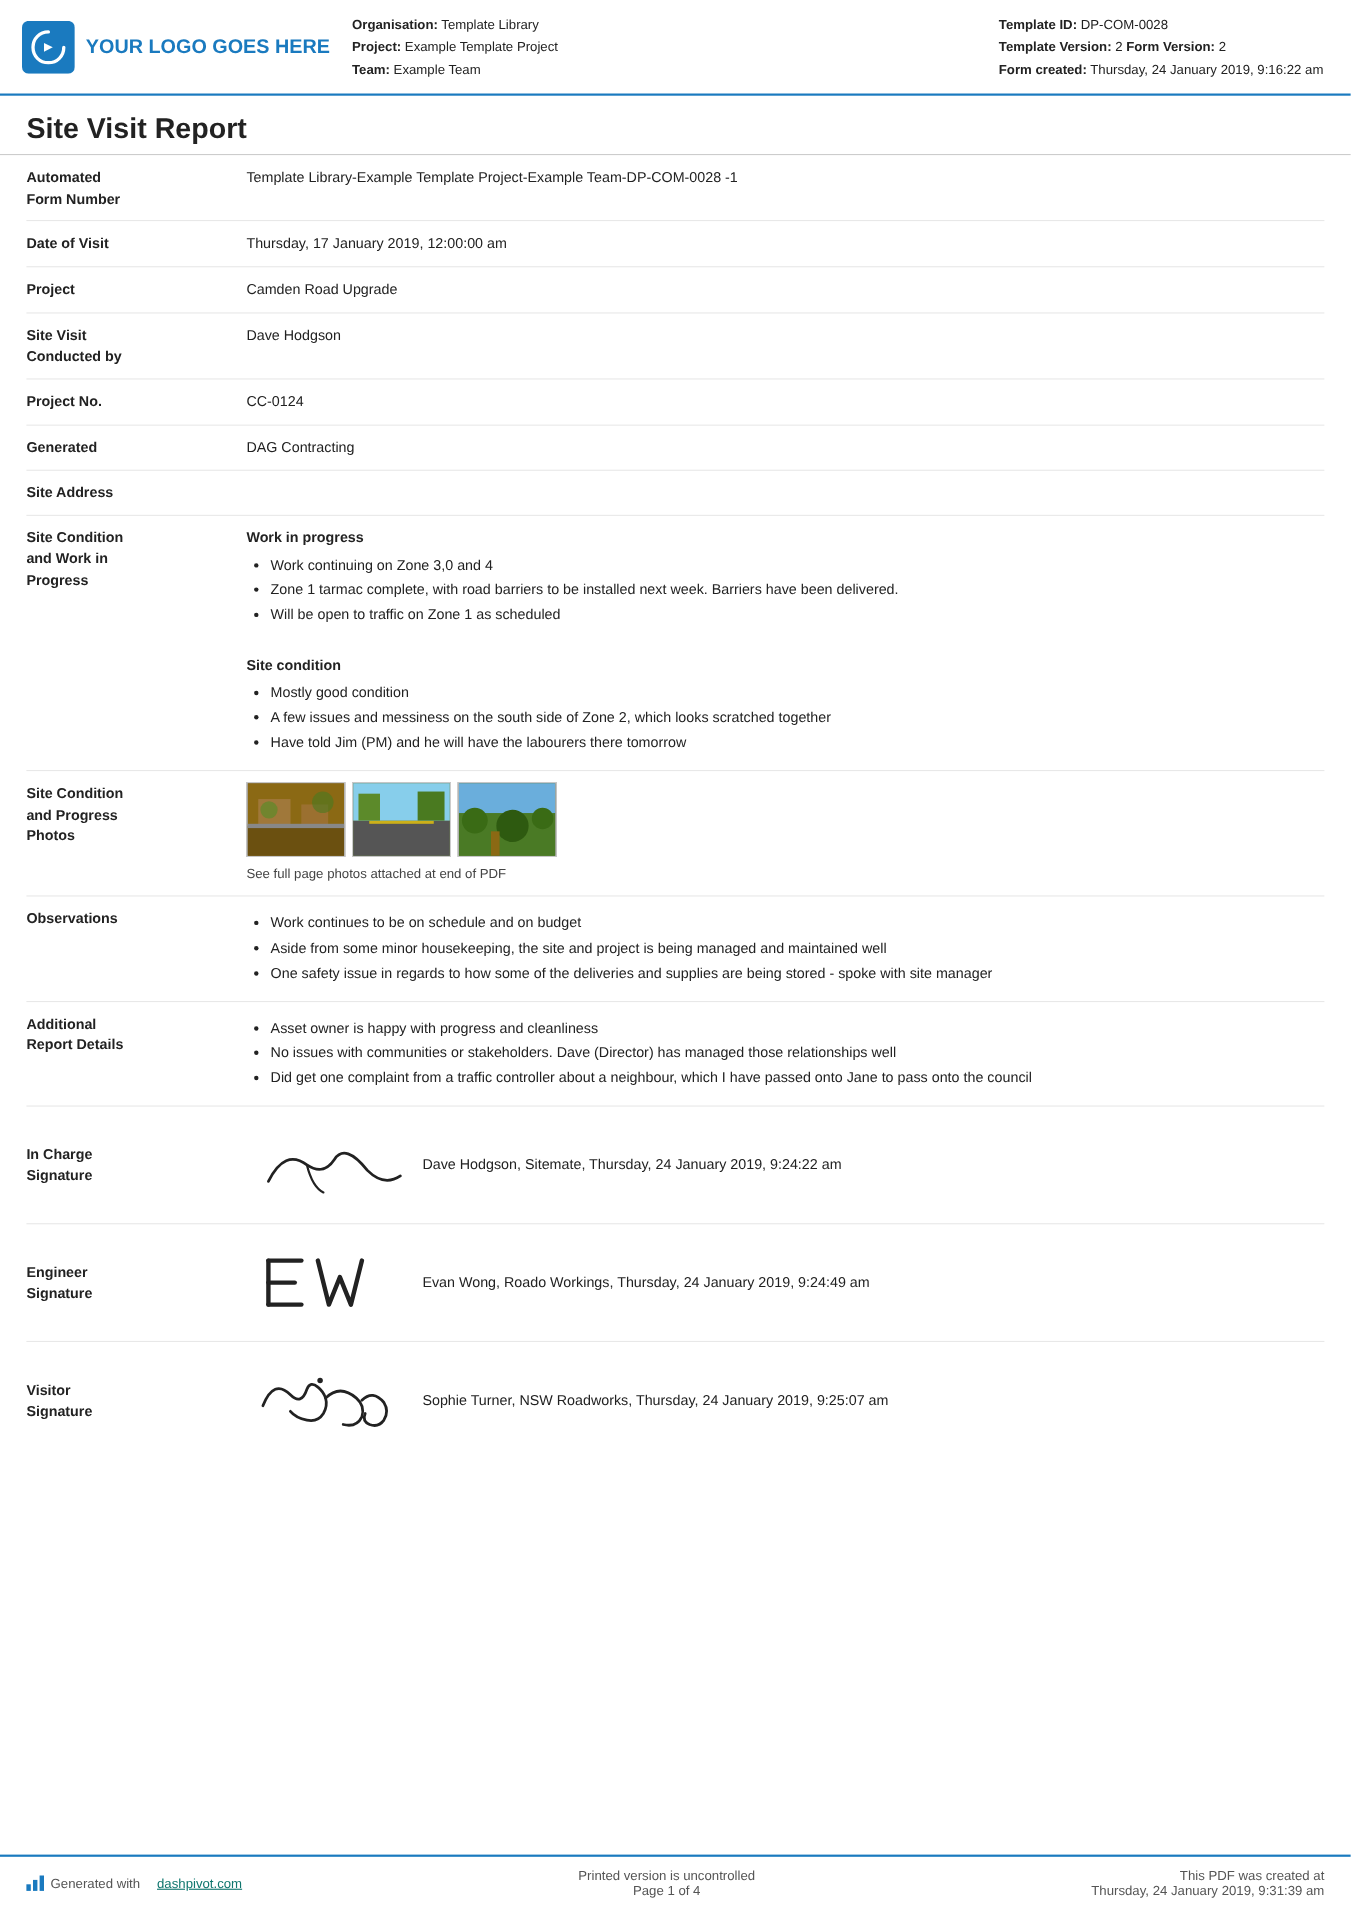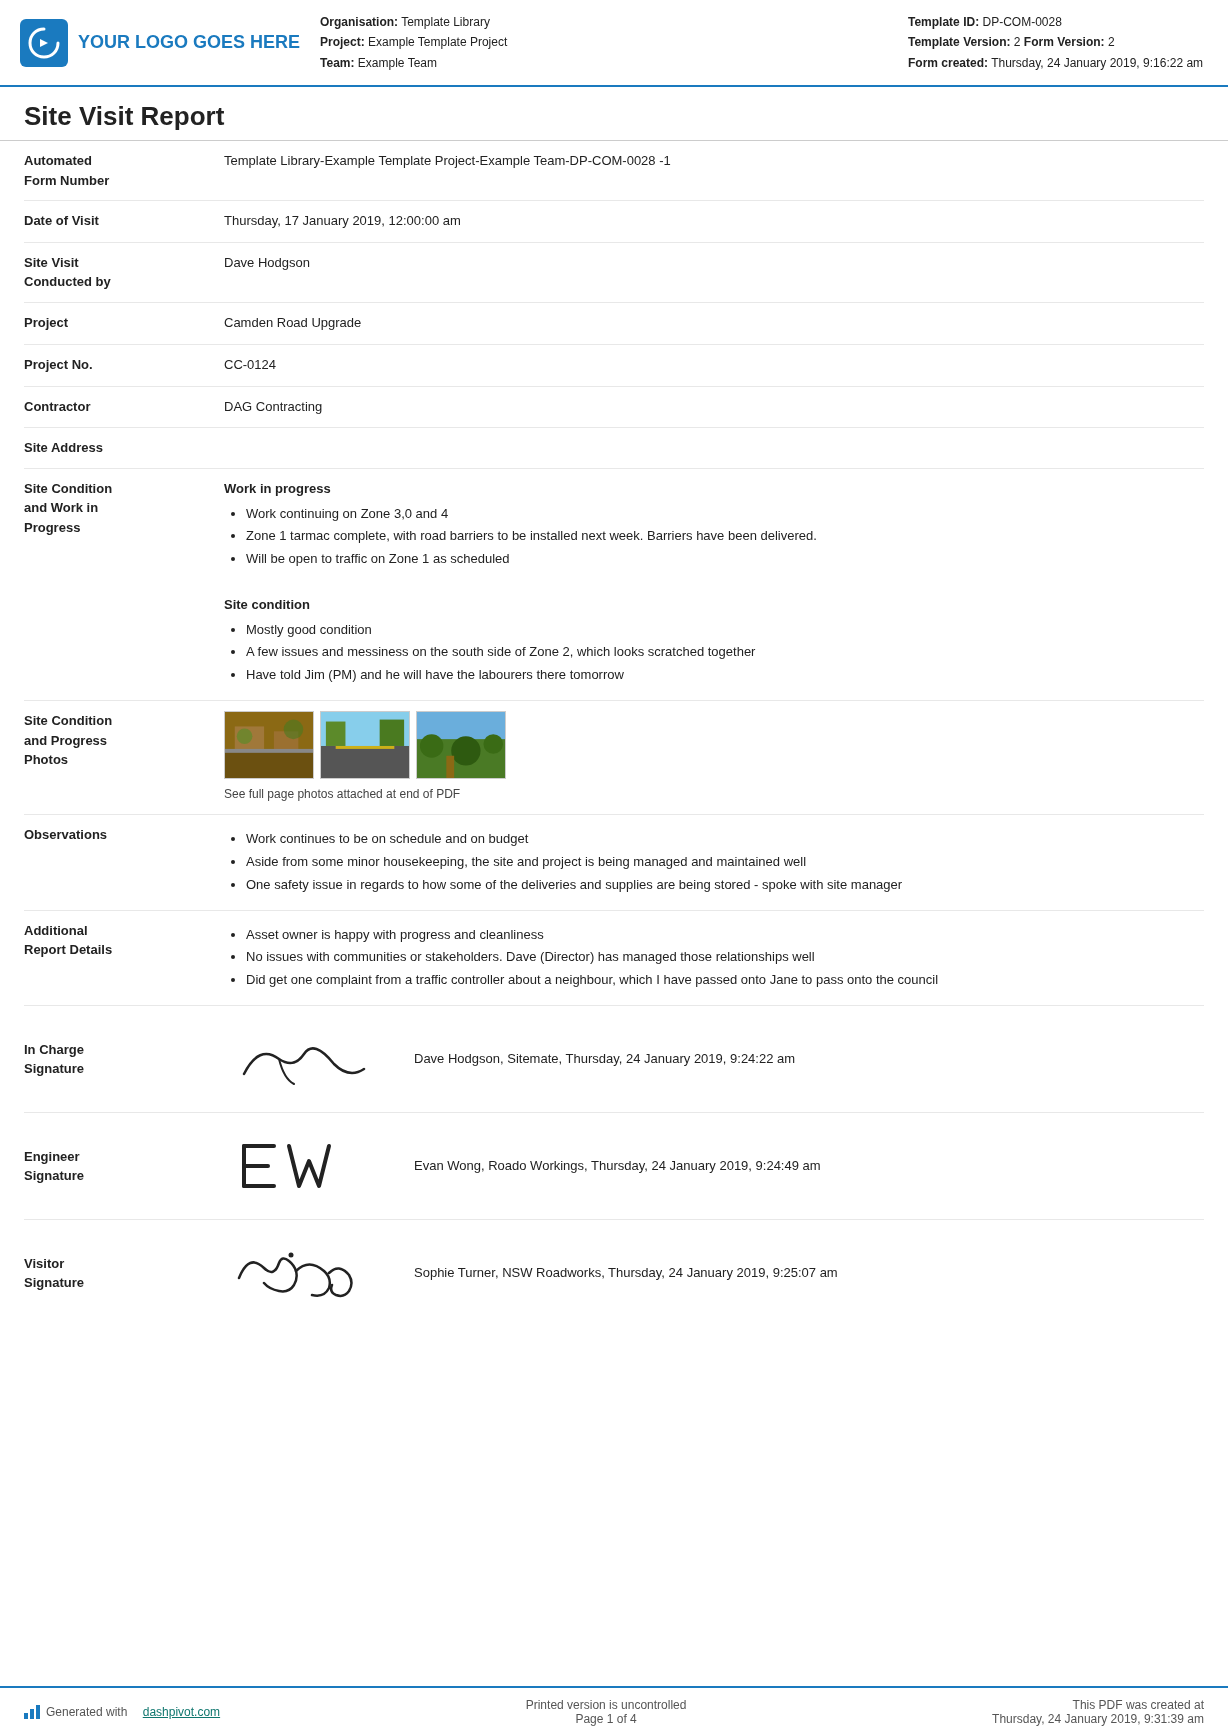--- a/index.html
+++ b/index.html
@@ -126,21 +126,20 @@
     .photo-caption {
       font-size: 12px;
       color: #444;
       margin-top: 4px;
     }
 
     
     .signature-area {
       display: flex;
       align-items: center;
-      gap: 30px;
     }
     .signature-img {
       width: 160px;
       height: 70px;
       display: flex;
       align-items: center;
       justify-content: center;
     }
     .sig-text {
       font-size: 13px;
@@ -213,36 +212,36 @@
         <span>Template Library-Example Template Project-Example Team-DP-COM-0028   -1</span>
       </div>
     </div>
 
     <div class="field-row">
       <div class="field-label">Date of Visit</div>
       <div class="field-value">Thursday, 17 January 2019, 12:00:00 am</div>
     </div>
 
     <div class="field-row">
+      <div class="field-label">Project</div>
+      <div class="field-value">Camden Road Upgrade</div>
+    </div>
+
+    <div class="field-row">
       <div class="field-label">Site Visit<br>Conducted by</div>
       <div class="field-value">Dave Hodgson</div>
     </div>
 
     <div class="field-row">
-      <div class="field-label">Project</div>
-      <div class="field-value">Camden Road Upgrade</div>
-    </div>
-
-    <div class="field-row">
       <div class="field-label">Project No.</div>
       <div class="field-value">CC-0124</div>
     </div>
 
     <div class="field-row">
-      <div class="field-label">Contractor</div>
+      <div class="field-label">Generated</div>
       <div class="field-value">DAG Contracting</div>
     </div>
 
     <div class="field-row">
       <div class="field-label">Site Address</div>
     </div>
 
     <div class="field-row">
       <div class="field-label">Site Condition<br>and Work in<br>Progress</div>
       <div class="field-value">

